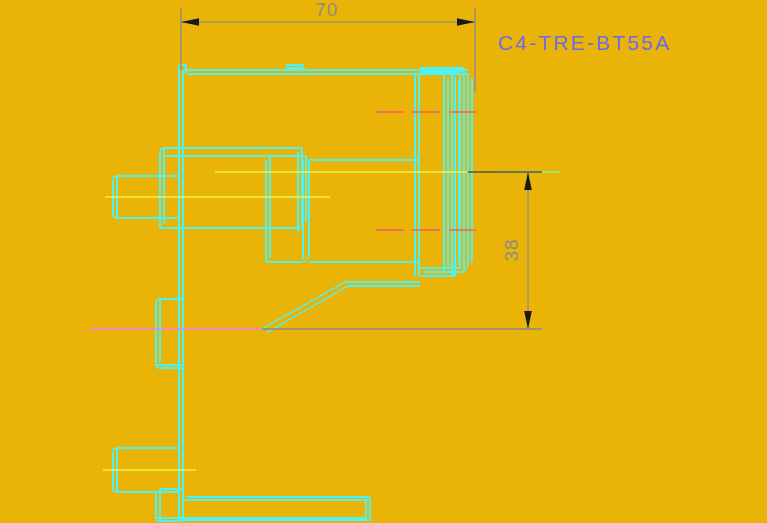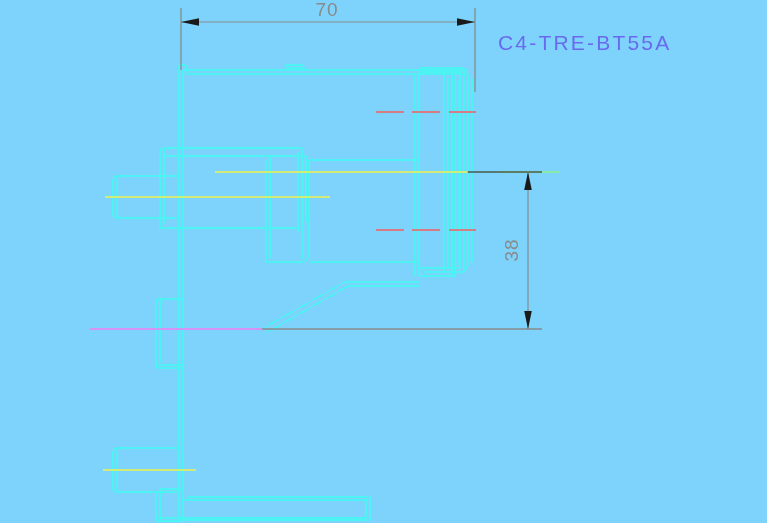--- a/index.html
+++ b/index.html
@@ -8,21 +8,21 @@
     padding: 0;
     background: #ffffff;
   }
   body {
     font-family: "Liberation Sans", sans-serif;
   }
   #canvas-root {
     position: relative;
     width: 767px;
     height: 523px;
-    background: #7dd3fc;
+    background: #eab308;
     overflow: hidden;
   }
   #cad-svg {
     position: absolute;
     left: 0;
     top: 0;
     width: 767px;
     height: 523px;
     display: block;
   }

